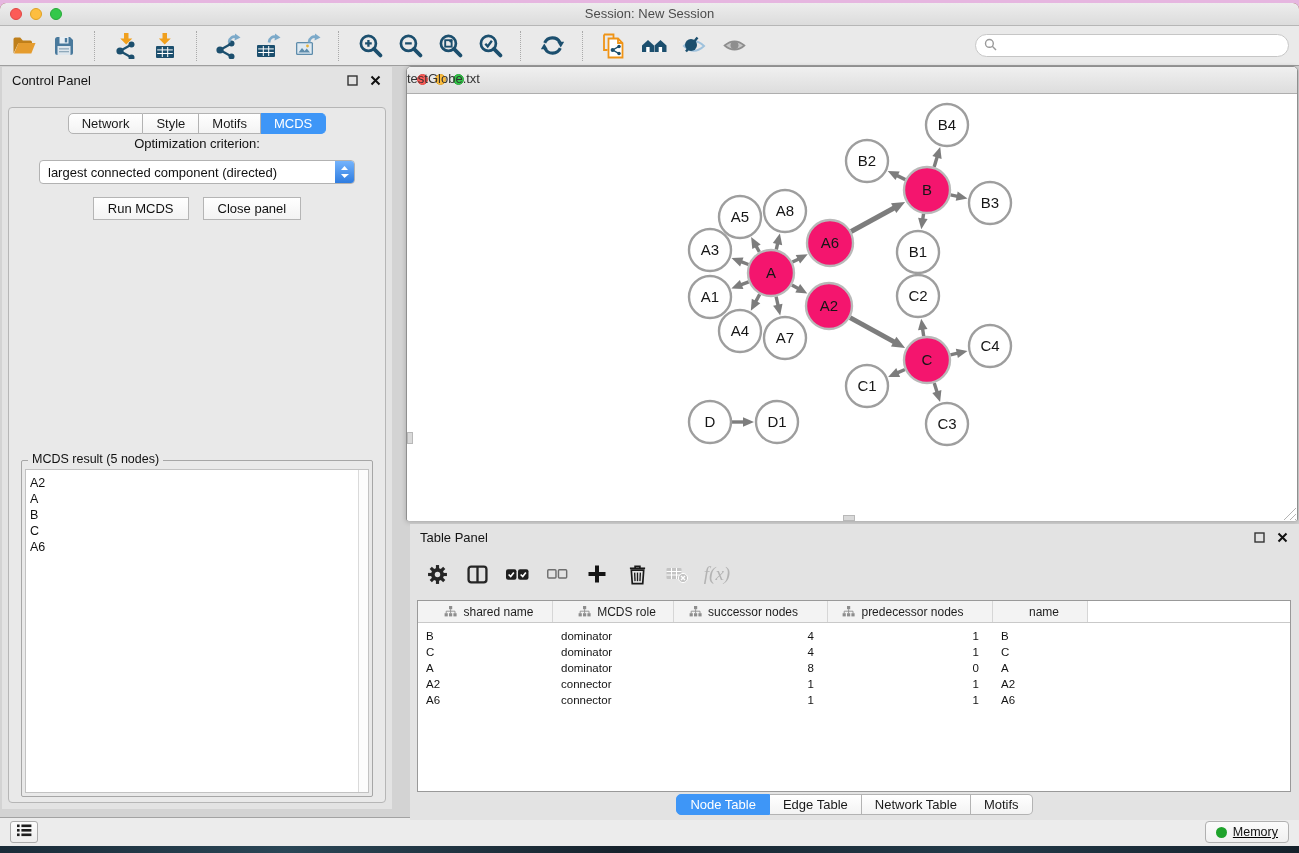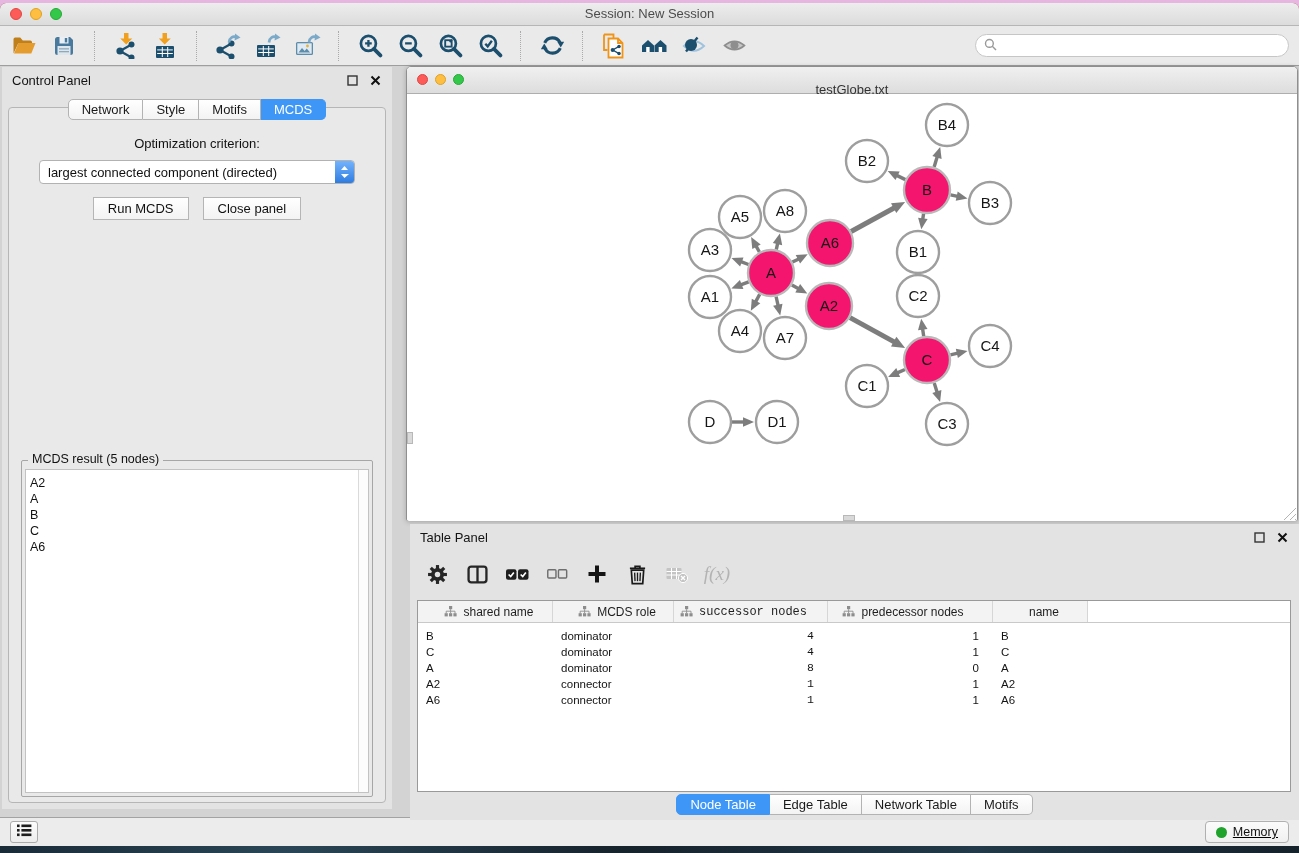--- a/index.html
+++ b/index.html
@@ -28,21 +28,21 @@
   .search-input{border:none;outline:none;flex:1;font-size:12px;background:transparent;font-family:inherit;}
   
   .main{flex:1;position:relative;background:#d3d3d3;}
   
   .panel-header{height:26px;display:flex;align-items:center;padding:0 10px;gap:10px;}
   .panel-title{font-size:13px;color:#141414;}
   .ph-icons{margin-left:auto;display:flex;align-items:center;gap:10px;}
   .ph-btn{display:flex;align-items:center;justify-content:center;width:13px;height:13px;}
   
   .control-panel{position:absolute;left:2px;top:1px;width:390px;height:742px;background:#e3e3e3;}
-  .cp-tabs{position:relative;z-index:2;display:flex;justify-content:center;margin-top:6px;}
+  .cp-tabs{position:relative;z-index:2;display:flex;justify-content:center;margin-top:20px;}
   .seg{font-size:13px;height:21px;box-sizing:border-box;padding:2px 13px;color:#1a1a1a;
     background:linear-gradient(#ffffff,#f3f3f3);border:1px solid #b3b3b3;border-left:none;cursor:default;}
   .seg:first-child{border-left:1px solid #b3b3b3;border-radius:5px 0 0 5px;}
   .seg:last-child{border-radius:0 5px 5px 0;text-align:center;}
   .seg.active{background:#3e96f7;border-color:#3e96f7;color:#fff;}
   .cp-content{position:absolute;left:6px;right:6px;top:40px;bottom:6px;background:#e9e9e9;
     border:1px solid #b6b6b6;border-radius:4px;z-index:1;}
   .opt-label{padding-top:28px;text-align:center;font-size:13px;color:#111;}
   .dropdown{margin:9px auto 0;width:316px;height:24px;background:#fff;border:1px solid #b2b2b2;border-radius:4px;
     display:flex;align-items:center;box-sizing:border-box;}
@@ -58,21 +58,21 @@
     overflow:hidden;padding-top:5px;box-sizing:border-box;}
   .result-item{font-size:12.5px;line-height:16px;padding-left:4px;color:#111;}
   .result-scroll{position:absolute;top:0;right:0;bottom:0;width:9px;background:#fcfcfc;border-left:1px solid #dadada;}
   
   .network-window{position:absolute;left:406px;top:0;width:892px;height:455px;background:#fff;
     border:1px solid #8f8f8f;border-radius:5px 5px 2px 2px;box-sizing:border-box;box-shadow:0 1px 5px rgba(0,0,0,.22);}
   .nw-titlebar{height:26px;position:relative;background:linear-gradient(#f0f0f0,#dddddd);
     border-bottom:1px solid #aeaeae;border-radius:4px 4px 0 0;}
   .nw-lights{position:absolute;left:10px;top:7px;display:flex;gap:7px;}
   .nw-lights .light{width:11px;height:11px;}
-  .nw-title{position:absolute;left:0;right:0;top:15px;text-align:center;font-size:13px;color:#333;}
+  .nw-title{position:absolute;left:0;right:0;top:4px;text-align:left;font-size:13px;color:#333;}
   .nw-canvas{position:relative;height:427px;background:#fff;border-radius:0 0 2px 2px;overflow:hidden;}
   .mini-thumb-left{position:absolute;left:0;top:338px;width:6px;height:12px;background:#d9d9d9;border:1px solid #b8b8b8;box-sizing:border-box;}
   .mini-thumb-bottom{position:absolute;bottom:0;left:436px;width:12px;height:6px;background:#d9d9d9;border:1px solid #b8b8b8;box-sizing:border-box;}
   .resize-grip{position:absolute;right:1px;bottom:1px;width:14px;height:14px;
     background:repeating-linear-gradient(135deg,transparent 0 3px,#b4b4b4 3px 4px);
     clip-path:polygon(100% 0,100% 100%,0 100%);}
   
   .table-panel{position:absolute;left:410px;top:458px;width:889px;height:296px;background:#e3e3e3;}
   .tp-toolbar{position:absolute;top:30px;left:12px;right:10px;height:40px;display:flex;align-items:center;gap:10px;}
   .tpb-btn{width:30px;height:30px;display:flex;align-items:center;justify-content:center;}
@@ -81,21 +81,21 @@
     box-sizing:border-box;overflow:hidden;}
   .thead{display:flex;height:21px;border-bottom:1px solid #c9c9c9;}
   .thcell{box-sizing:border-box;background:#f3f3f3;border-right:1px solid #d6d6d6;display:flex;align-items:center;
     justify-content:center;gap:6px;font-size:12px;color:#1e1e1e;}
   .thcell.filler{flex:1;background:#fff;border-right:none;}
   .tbody{padding-top:5px;}
   .trow{display:flex;height:16px;line-height:16px;font-size:11.5px;color:#141414;}
   .tcell{box-sizing:border-box;overflow:hidden;white-space:nowrap;}
   .c0{width:135px;padding-left:8px;}
   .c1{width:121px;padding-left:8px;}
-  .c2{width:154px;text-align:right;padding-right:14px;font-family:Liberation Mono, monospace;}
+  .c2{width:154px;text-align:right;padding-right:14px;}
   .c3{width:165px;text-align:right;padding-right:14px;}
   .c4{width:95px;padding-left:8px;}
   .tp-tabs{position:absolute;left:0;right:0;top:270px;display:flex;justify-content:center;}
   
   .statusbar{height:28px;background:#ececec;border-top:1px solid #a3a3a3;display:flex;align-items:center;
     justify-content:space-between;padding:0 10px;flex:0 0 auto;text-decoration:underline;}
   .sb-left{width:28px;height:22px;border:1px solid #ababab;border-radius:3px;background:linear-gradient(#fcfcfc,#ededed);
     display:flex;align-items:center;justify-content:center;padding:0;}
   .sb-memory{height:22px;border:1px solid #b0b0b0;border-radius:4px;background:linear-gradient(#fbfbfb,#f0f0f0);
     display:flex;align-items:center;gap:6px;padding:0 10px;font-family:inherit;font-size:12.5px;color:#111;}

